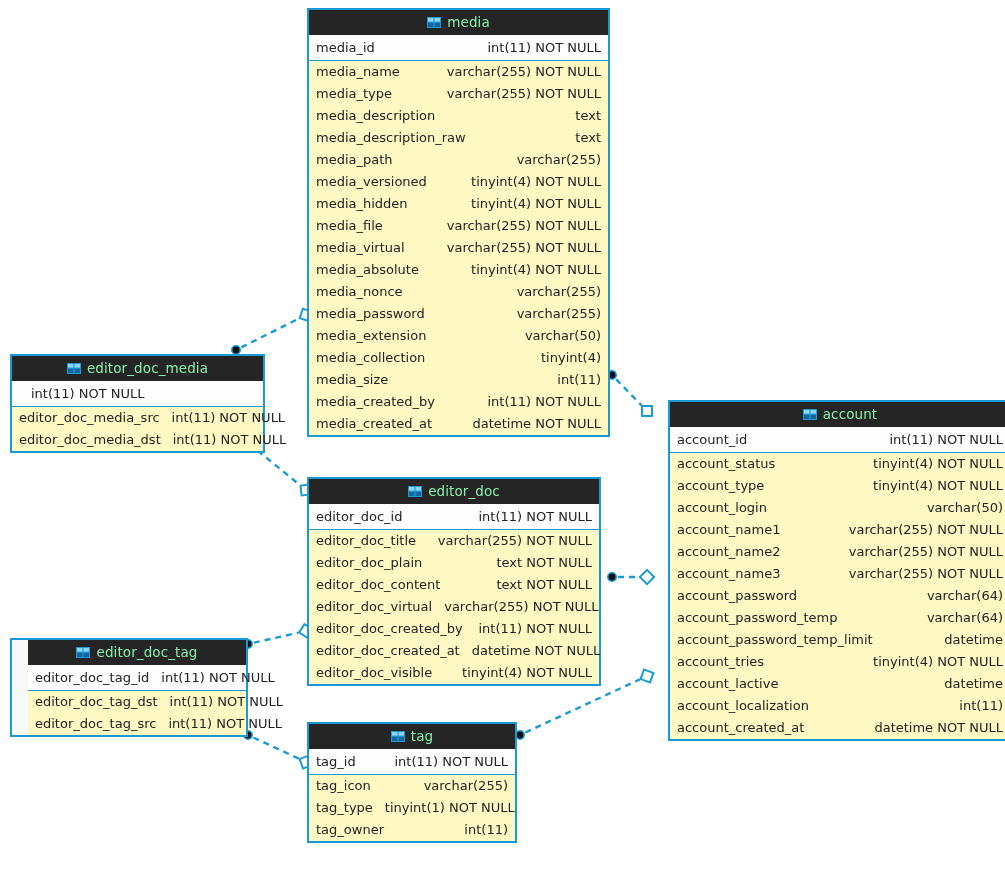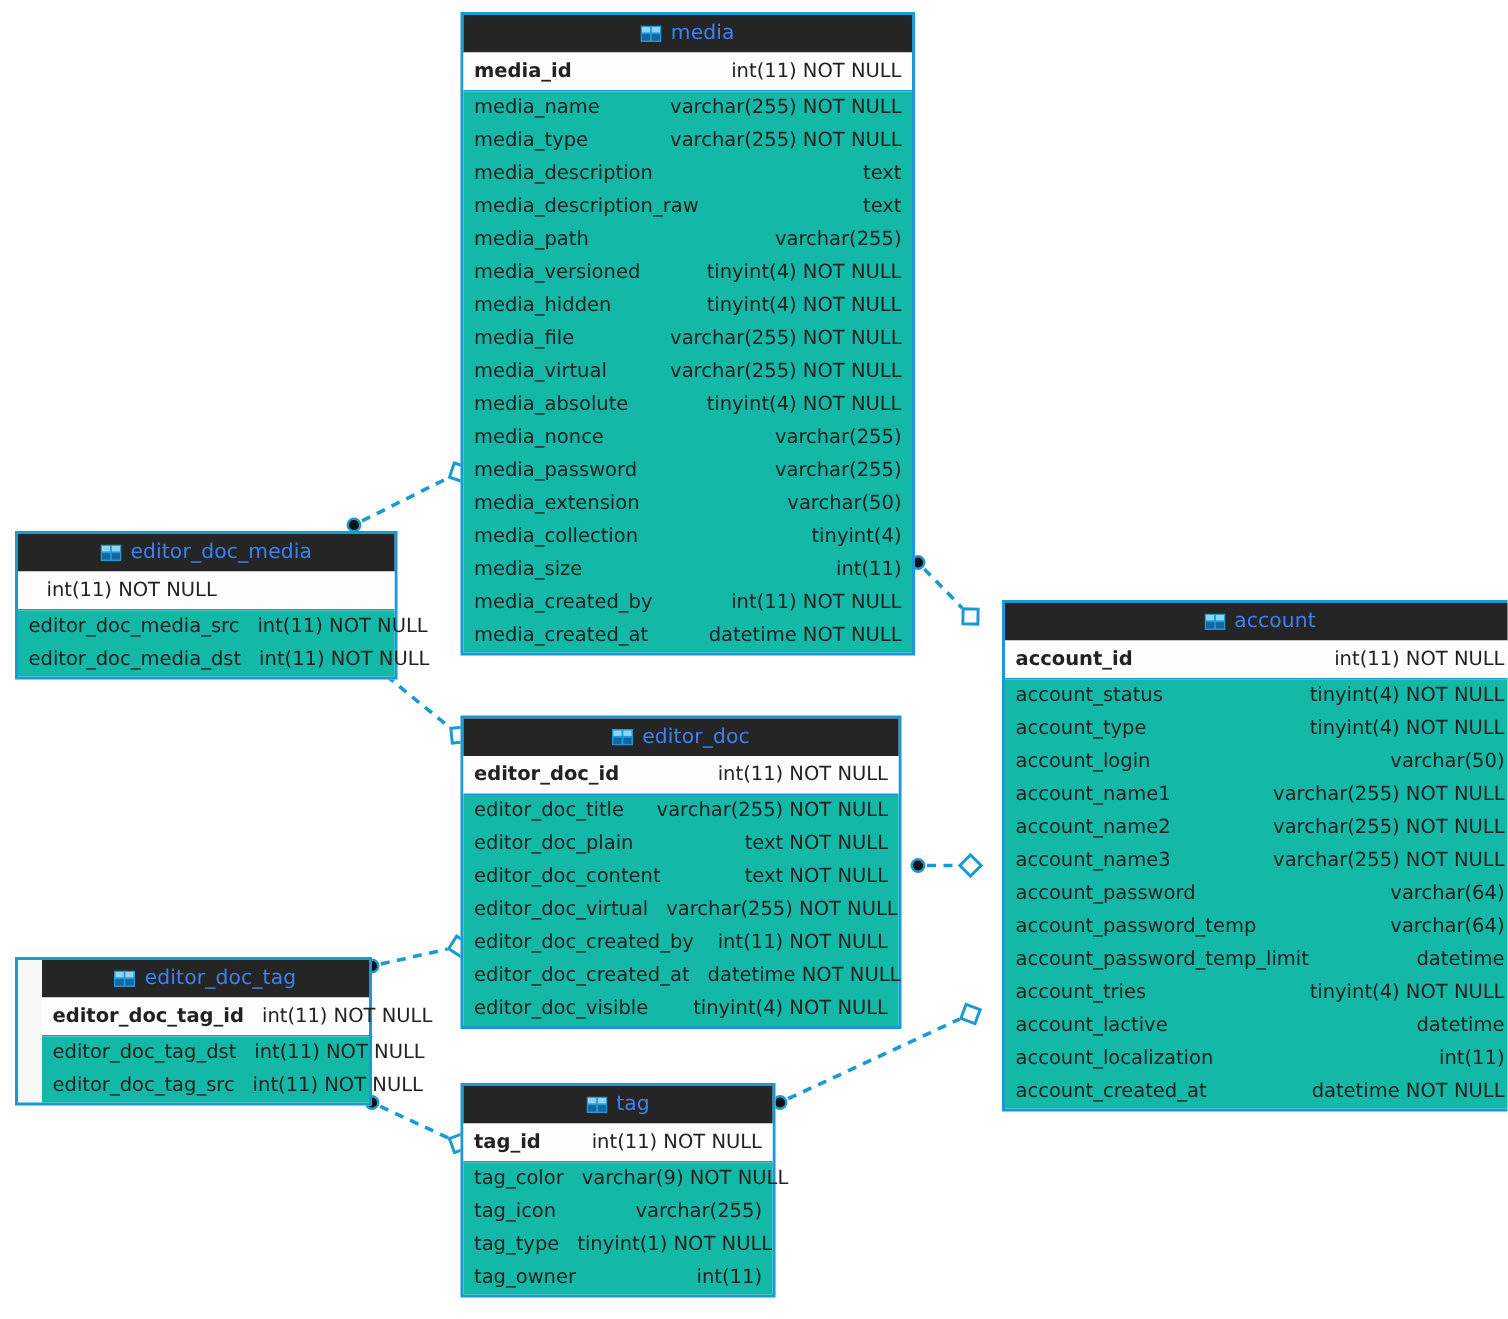--- a/index.html
+++ b/index.html
@@ -52,29 +52,29 @@
   .tbl-icon {
     display: inline-block;
     width: 14px;
     height: 11px;
     position: relative;
     flex: 0 0 auto;
   }
   .tbl-icon svg { display: block; }
   .entity-title {
     font-size: 13.5px;
-    color: #3b82f6;
+    color: #86efac;
     letter-spacing: 0.1px;
   }
   .pk-section {
     background: #fdfdfd;
     border-bottom: 1px solid #1a9ad4;
   }
   .col-section {
-    background: #14b8a6;
+    background: #fef9c3;
   }
   .row {
     display: flex;
     justify-content: space-between;
     align-items: center;
     font-size: 13px;
     color: #222222;
     padding: 0 7px;
     height: 22px;
     line-height: 22px;
@@ -85,21 +85,21 @@
     line-height: 25px;
   }
   .row .cname {
     text-align: left;
   }
   .row .ctype {
     text-align: right;
     margin-left: 12px;
   }
   .pk-section .row .cname {
-    font-weight: bold;
+    font-weight: normal;
   }
 </style>
 </head>
 <body>
 
 <div id="canvas">
   <svg id="links" viewBox="0 0 1005 879" width="1005" height="879">
       <g>
         <line x1="241.3665631459995" y1="347.31671842700024" x2="298.8445824720007" y2="318.5777087639997" stroke="#1a9ad4" stroke-width="2.4" stroke-dasharray="6,5"></line>
         <circle cx="236" cy="350" r="4.2" fill="#111111" stroke="#1a9ad4" stroke-width="1.6"></circle>
@@ -423,24 +423,20 @@
         <span class="entity-title">tag</span>
       </div>
       <div class="pk-section">
         <div class="row">
           <span class="cname">tag_id</span>
           <span class="ctype">int(11) NOT NULL</span>
         </div>
       </div>
       <div class="col-section">
         <div class="row">
-          <span class="cname">tag_color</span>
-          <span class="ctype">varchar(9) NOT NULL</span>
-        </div>
-        <div class="row">
           <span class="cname">tag_icon</span>
           <span class="ctype">varchar(255)</span>
         </div>
         <div class="row">
           <span class="cname">tag_type</span>
           <span class="ctype">tinyint(1) NOT NULL</span>
         </div>
         <div class="row">
           <span class="cname">tag_owner</span>
           <span class="ctype">int(11)</span>

